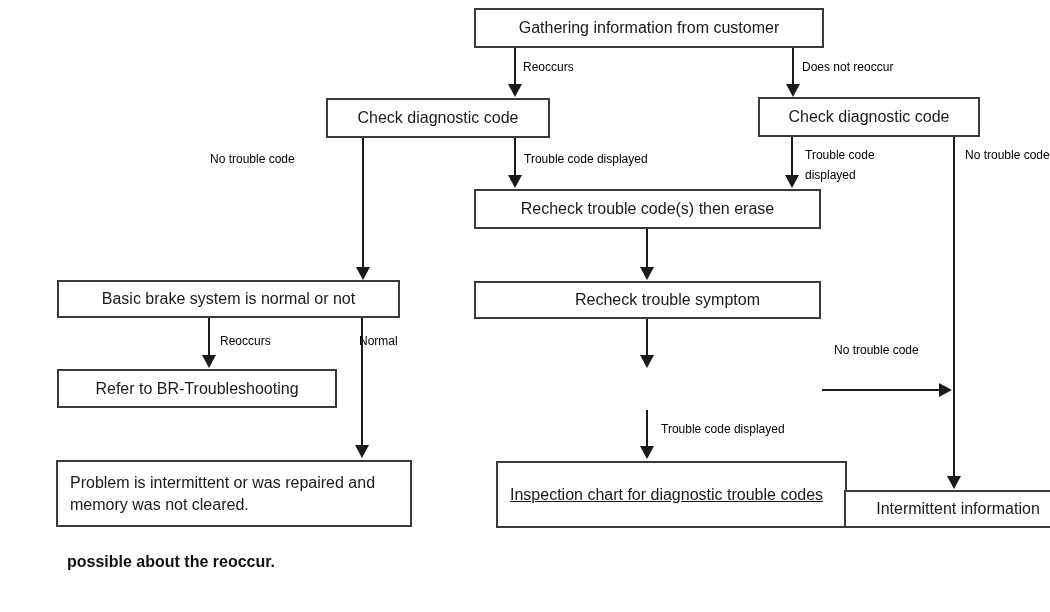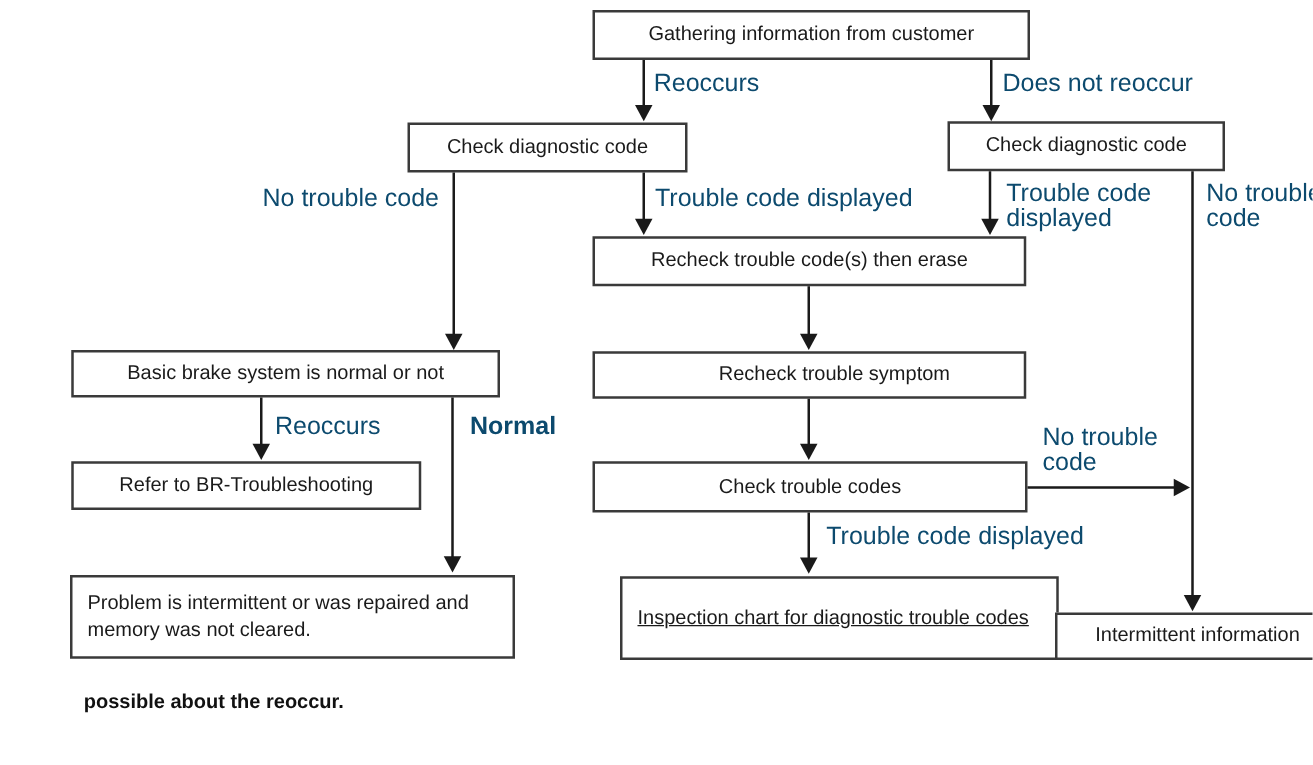--- a/index.html
+++ b/index.html
@@ -54,23 +54,23 @@
   }
   .arr-right {
     position: absolute;
     width: 0; height: 0;
     border-top: 7px solid transparent;
     border-bottom: 7px solid transparent;
     border-left: 13px solid #1a1a1a;
   }
   .elabel {
     position: absolute;
-    font-size: 20px;
+    font-size: 12px;
     line-height: 20px;
-    color: #0c4a6e;
+    color: #000000;
     white-space: nowrap;
   }
   .elabel.wrap {
     white-space: normal;
   }
   .footnote {
     position: absolute;
     left: 12px;
     top: 550px;
     font-size: 16px;
@@ -99,23 +99,20 @@
   </div>
 
   <div class="box" style="left:437px; top:189px; width:347px; height:40px;">
     <span class="t">Recheck trouble code(s) then erase</span>
   </div>
 
   <div class="box" style="left:437px; top:281px; width:347px; height:38px;padding-left:40px;">
     <span class="t">Recheck trouble symptom</span>
   </div>
 
-  <div class="box" style="left:437px; top:369px; width:348px; height:41px;">
-    <span class="t">Check trouble codes</span>
-  </div>
 
   <div class="box" style="left:20px; top:280px; width:343px; height:38px;">
     <span class="t">Basic brake system is normal or not</span>
   </div>
 
   <div class="box" style="left:20px; top:369px; width:280px; height:39px;">
     <span class="t">Refer to BR-Troubleshooting</span>
   </div>
 
   <div class="box left" style="left:19px; top:460px; width:356px; height:67px;">
@@ -173,21 +170,21 @@
   <div class="elabel" style="left:173px; top:149px;">No trouble code</div>
 
   <div class="elabel" style="left:487px; top:149px;">Trouble code displayed</div>
 
   <div class="elabel wrap" style="left:768px; top:145px; width:118px;">Trouble code displayed</div>
 
   <div class="elabel wrap" style="left:928px; top:145px; width:95px;">No trouble code</div>
 
   <div class="elabel" style="left:183px; top:331px;">Reoccurs</div>
 
-  <div class="elabel" style="left:339px; top:331px;font-weight:bold;">Normal</div>
+  <div class="elabel" style="left:322px; top:331px;">Normal</div>
 
   <div class="elabel wrap" style="left:797px; top:340px; width:95px;">No trouble code</div>
 
   <div class="elabel" style="left:624px; top:419px;">Trouble code displayed</div>
 
   <div class="footnote">
     <div class="l2">possible about the reoccur.</div>
   </div>
 
 </div>

